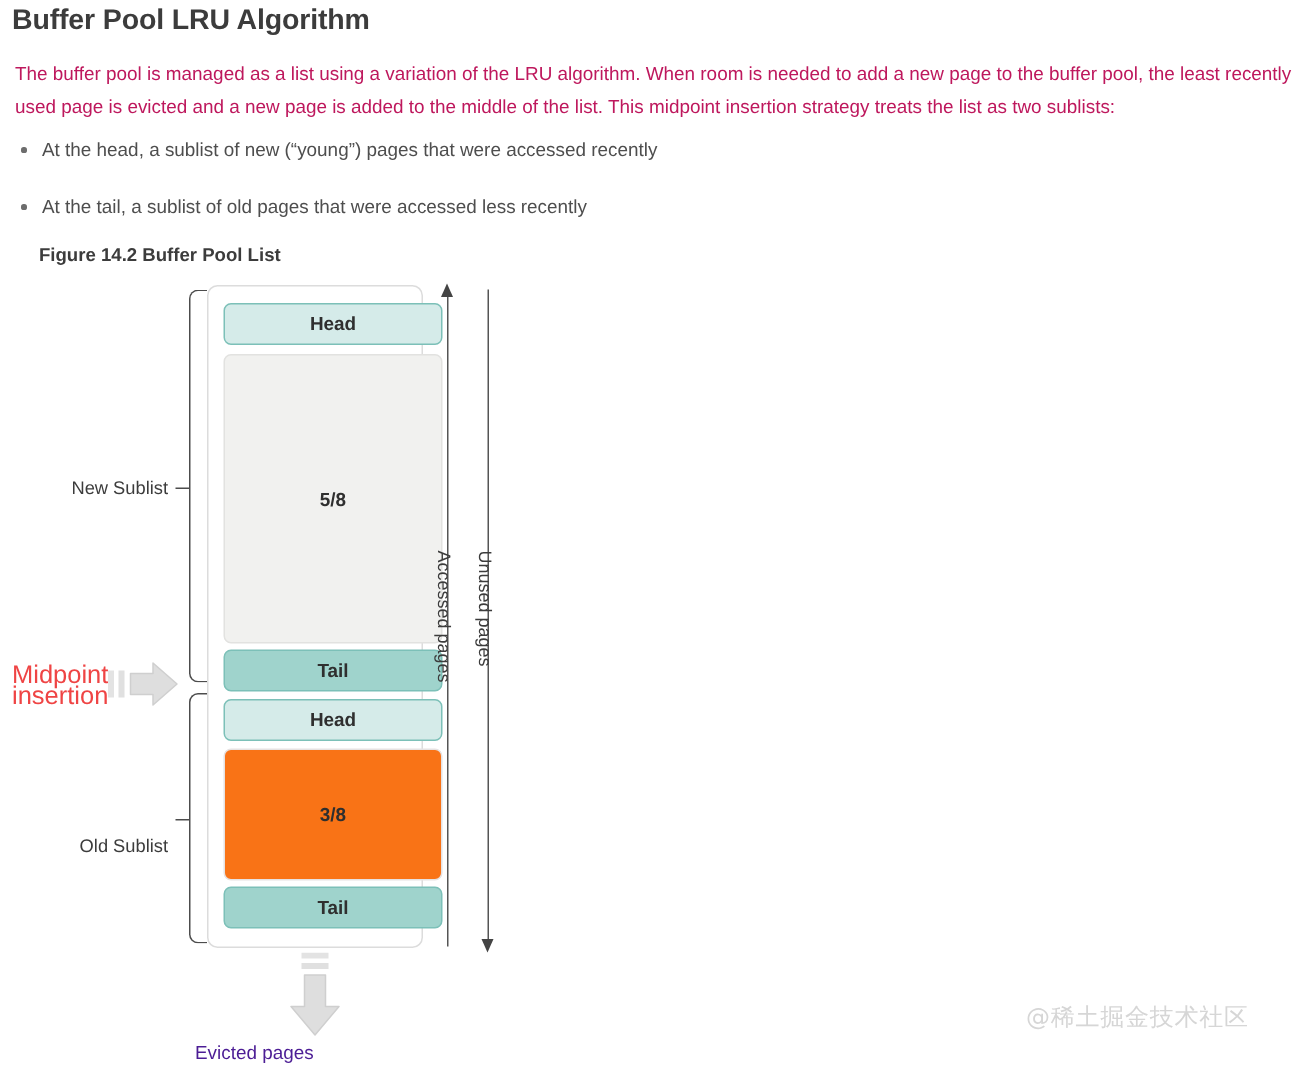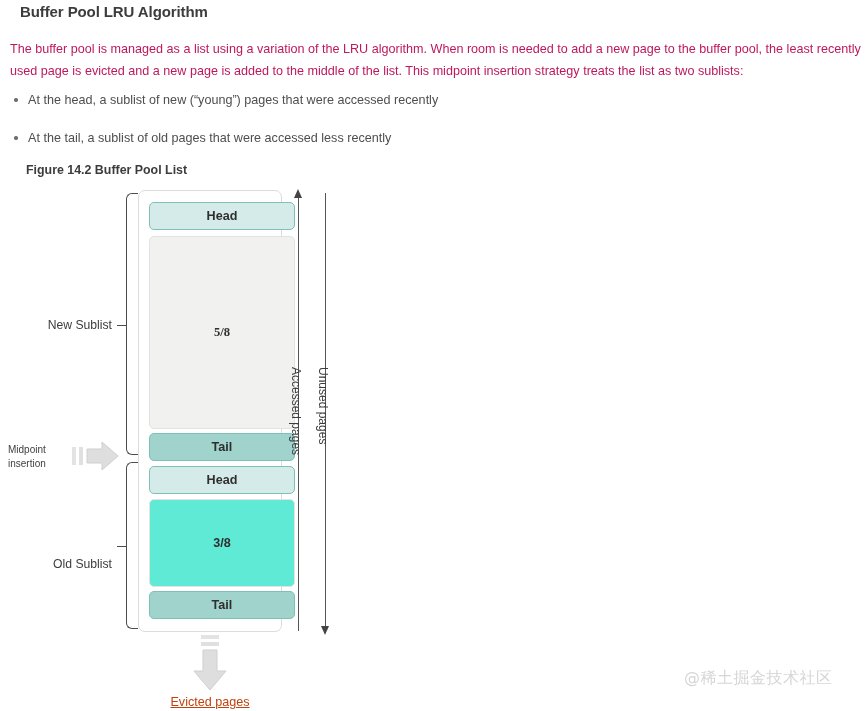--- a/index.html
+++ b/index.html
@@ -12,23 +12,23 @@
     height: 711px;
     position: relative;
     font-family: "Liberation Sans", sans-serif;
     color: #4a4a4a;
     overflow: hidden;
   }
 
   
   .doc-title {
     position: absolute;
-    left: 20px;
+    left: 8px;
     top: 3px;
-    font-size: 15px;
+    font-size: 19px;
     font-weight: bold;
     color: #3c3c3c;
     letter-spacing: -0.1px;
   }
   .doc-para {
     position: absolute;
     left: 10px;
     top: 38px;
     width: 852px;
     font-size: 12.6px;
@@ -112,38 +112,37 @@
     top: 11px;
     height: 28px;
     background: #d5ebe9;
     border: 1px solid #7cc0b8;
   }
   .cell-body-new {
     top: 45px;
     height: 193px;
     background: #f1f1ef;
     border: 1px solid #e2e2e0;
-    font-family: Liberation Serif, serif;
   }
   .cell-tail-new {
     top: 242px;
     height: 28px;
     background: #9fd3cc;
     border: 1px solid #7cc0b8;
   }
   .cell-head-old {
     top: 275px;
     height: 28px;
     background: #d5ebe9;
     border: 1px solid #7cc0b8;
   }
   .cell-body-old {
     top: 308px;
     height: 88px;
-    background: #5eead4;
+    background: #f97316;
     border: 1px solid #e6e2e2;
   }
   .cell-tail-old {
     top: 400px;
     height: 28px;
     background: #9fd3cc;
     border: 1px solid #7cc0b8;
   }
 
   
@@ -179,23 +178,23 @@
   }
   .label-new { left: 12px; top: 133px; }
   .label-old { left: 12px; top: 372px; }
 
   
   .midpoint-label {
     position: absolute;
     left: 8px;
     top: 258px;
     width: 62px;
-    font-size: 10px;
+    font-size: 17px;
     line-height: 14px;
-    color: #404040;
+    color: #ef4444;
   }
   .midpoint-arrow {
     position: absolute;
     left: 72px;
     top: 255px;
     width: 48px;
     height: 32px;
   }
   .v-arrow-line {
     position: absolute;
@@ -242,24 +241,22 @@
     left: 188px;
     top: 450px;
     width: 44px;
     height: 58px;
   }
   .evicted-label {
     position: absolute;
     left: 130px;
     top: 510px;
     width: 160px;
-    text-align: center;
     font-size: 12.6px;
-    color: #c2410c;
-    text-decoration: underline;
+    color: #4c1d95;
   }
 
   
   .watermark {
     position: absolute;
     left: 684px;
     top: 668px;
     font-size: 16px;
     color: #d6d6d6;
     font-family: "DejaVu Sans", sans-serif;

